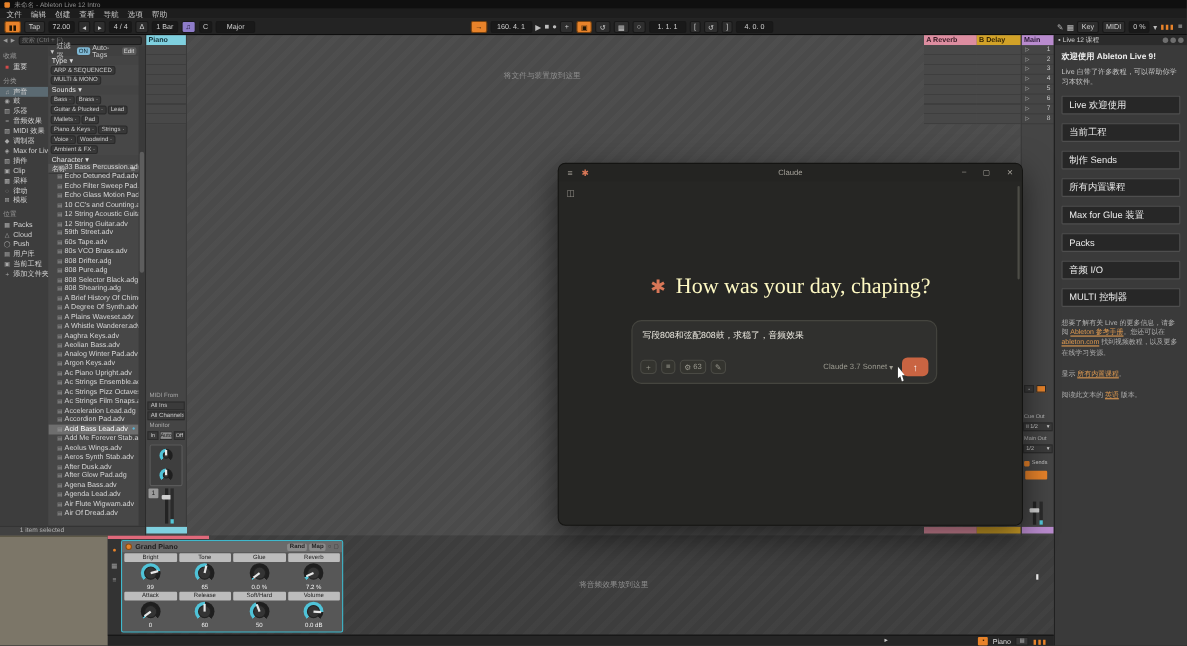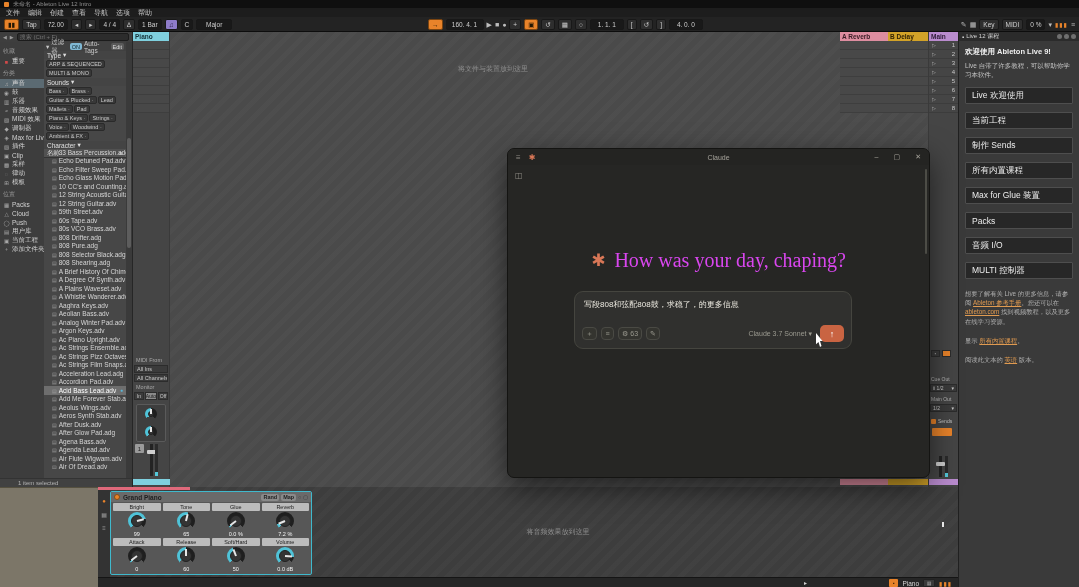--- a/index.html
+++ b/index.html
@@ -118,21 +118,21 @@
 .claude{position:absolute;left:507px;top:148px;width:423px;height:330px;background:#262624;
   border:1px solid #141412;border-radius:7px;box-shadow:0 10px 30px rgba(0,0,0,.55);z-index:40;overflow:hidden}
 .cl-titlebar{height:16px;display:flex;align-items:center;padding:0 8px;background:#242422;position:relative}
 .cl-title{position:absolute;left:0;right:0;text-align:center;font-size:7px;color:#a5a29a}
 .cl-ham{font-size:8px;color:#8d8a83;z-index:2}
 .cl-logo{font-size:8px;color:#d97757;margin-left:8px;z-index:2}
 .cl-controls{margin-left:auto;display:flex;gap:15px;font-size:7px;color:#a5a29a;z-index:2}
 .cl-side{position:absolute;left:7px;top:22px;font-size:8px;color:#8d8a83}
 .cl-greet{position:absolute;left:0;right:0;top:100px;display:flex;align-items:center;justify-content:center;gap:9px}
 .cl-star{font-size:17px;color:#d97757}
-.cl-greet-text{font-family:"Liberation Serif","DejaVu Serif",serif;font-size:20px;color:#d946ef}
+.cl-greet-text{font-family:"Liberation Serif","DejaVu Serif",serif;font-size:20px;color:#fef9c3}
 .cl-input{position:absolute;left:66px;top:142px;width:278px;height:58px;background:#30302e;
   border:1px solid #45453f;border-radius:9px;padding:7px 9px}
 .cl-input-text{font-size:8px;color:#ece9e0}
 .cl-row{position:absolute;left:7px;right:7px;bottom:6px;display:flex;align-items:center;gap:4px}
 .cl-btn{min-width:13px;height:13px;border:1px solid #4a4a44;border-radius:4px;background:#34342f;
   color:#9b9a90;font-size:7px;display:inline-flex;align-items:center;justify-content:center;padding:0 3px;gap:2px}
 .cl-model{margin-left:auto;font-size:7px;color:#9b9a90;display:flex;align-items:center;gap:2px}
 .cl-send{width:24px;height:17px;background:#c96442;border-radius:5px;color:#fff;font-size:9px;
   display:flex;align-items:center;justify-content:center;margin-left:4px}
 .cl-scroll{position:absolute;right:2px;top:20px;width:2px;height:85px;background:#4c4c46;border-radius:1px}
@@ -674,21 +674,21 @@
         <span>▢</span>
         <span>✕</span>
       </span>
     </div>
     <div class="cl-side">◫</div>
     <div class="cl-greet">
       <span class="cl-star">✱</span>
       <span class="cl-greet-text">How was your day, chaping?</span>
     </div>
     <div class="cl-input">
-      <div class="cl-input-text">写段808和弦配808鼓，求稳了，的更多信息</div>
+      <div class="cl-input-text">写段808和弦配808鼓，求稳了，音频效果</div>
       <div class="cl-row">
         <span class="cl-btn">＋</span>
         <span class="cl-btn">≡</span>
         <span class="cl-btn">
           <span>⚙</span>
           <span>63</span>
         </span>
         <span class="cl-btn">✎</span>
         <span class="cl-model">
           <span>Claude 3.7 Sonnet</span>

